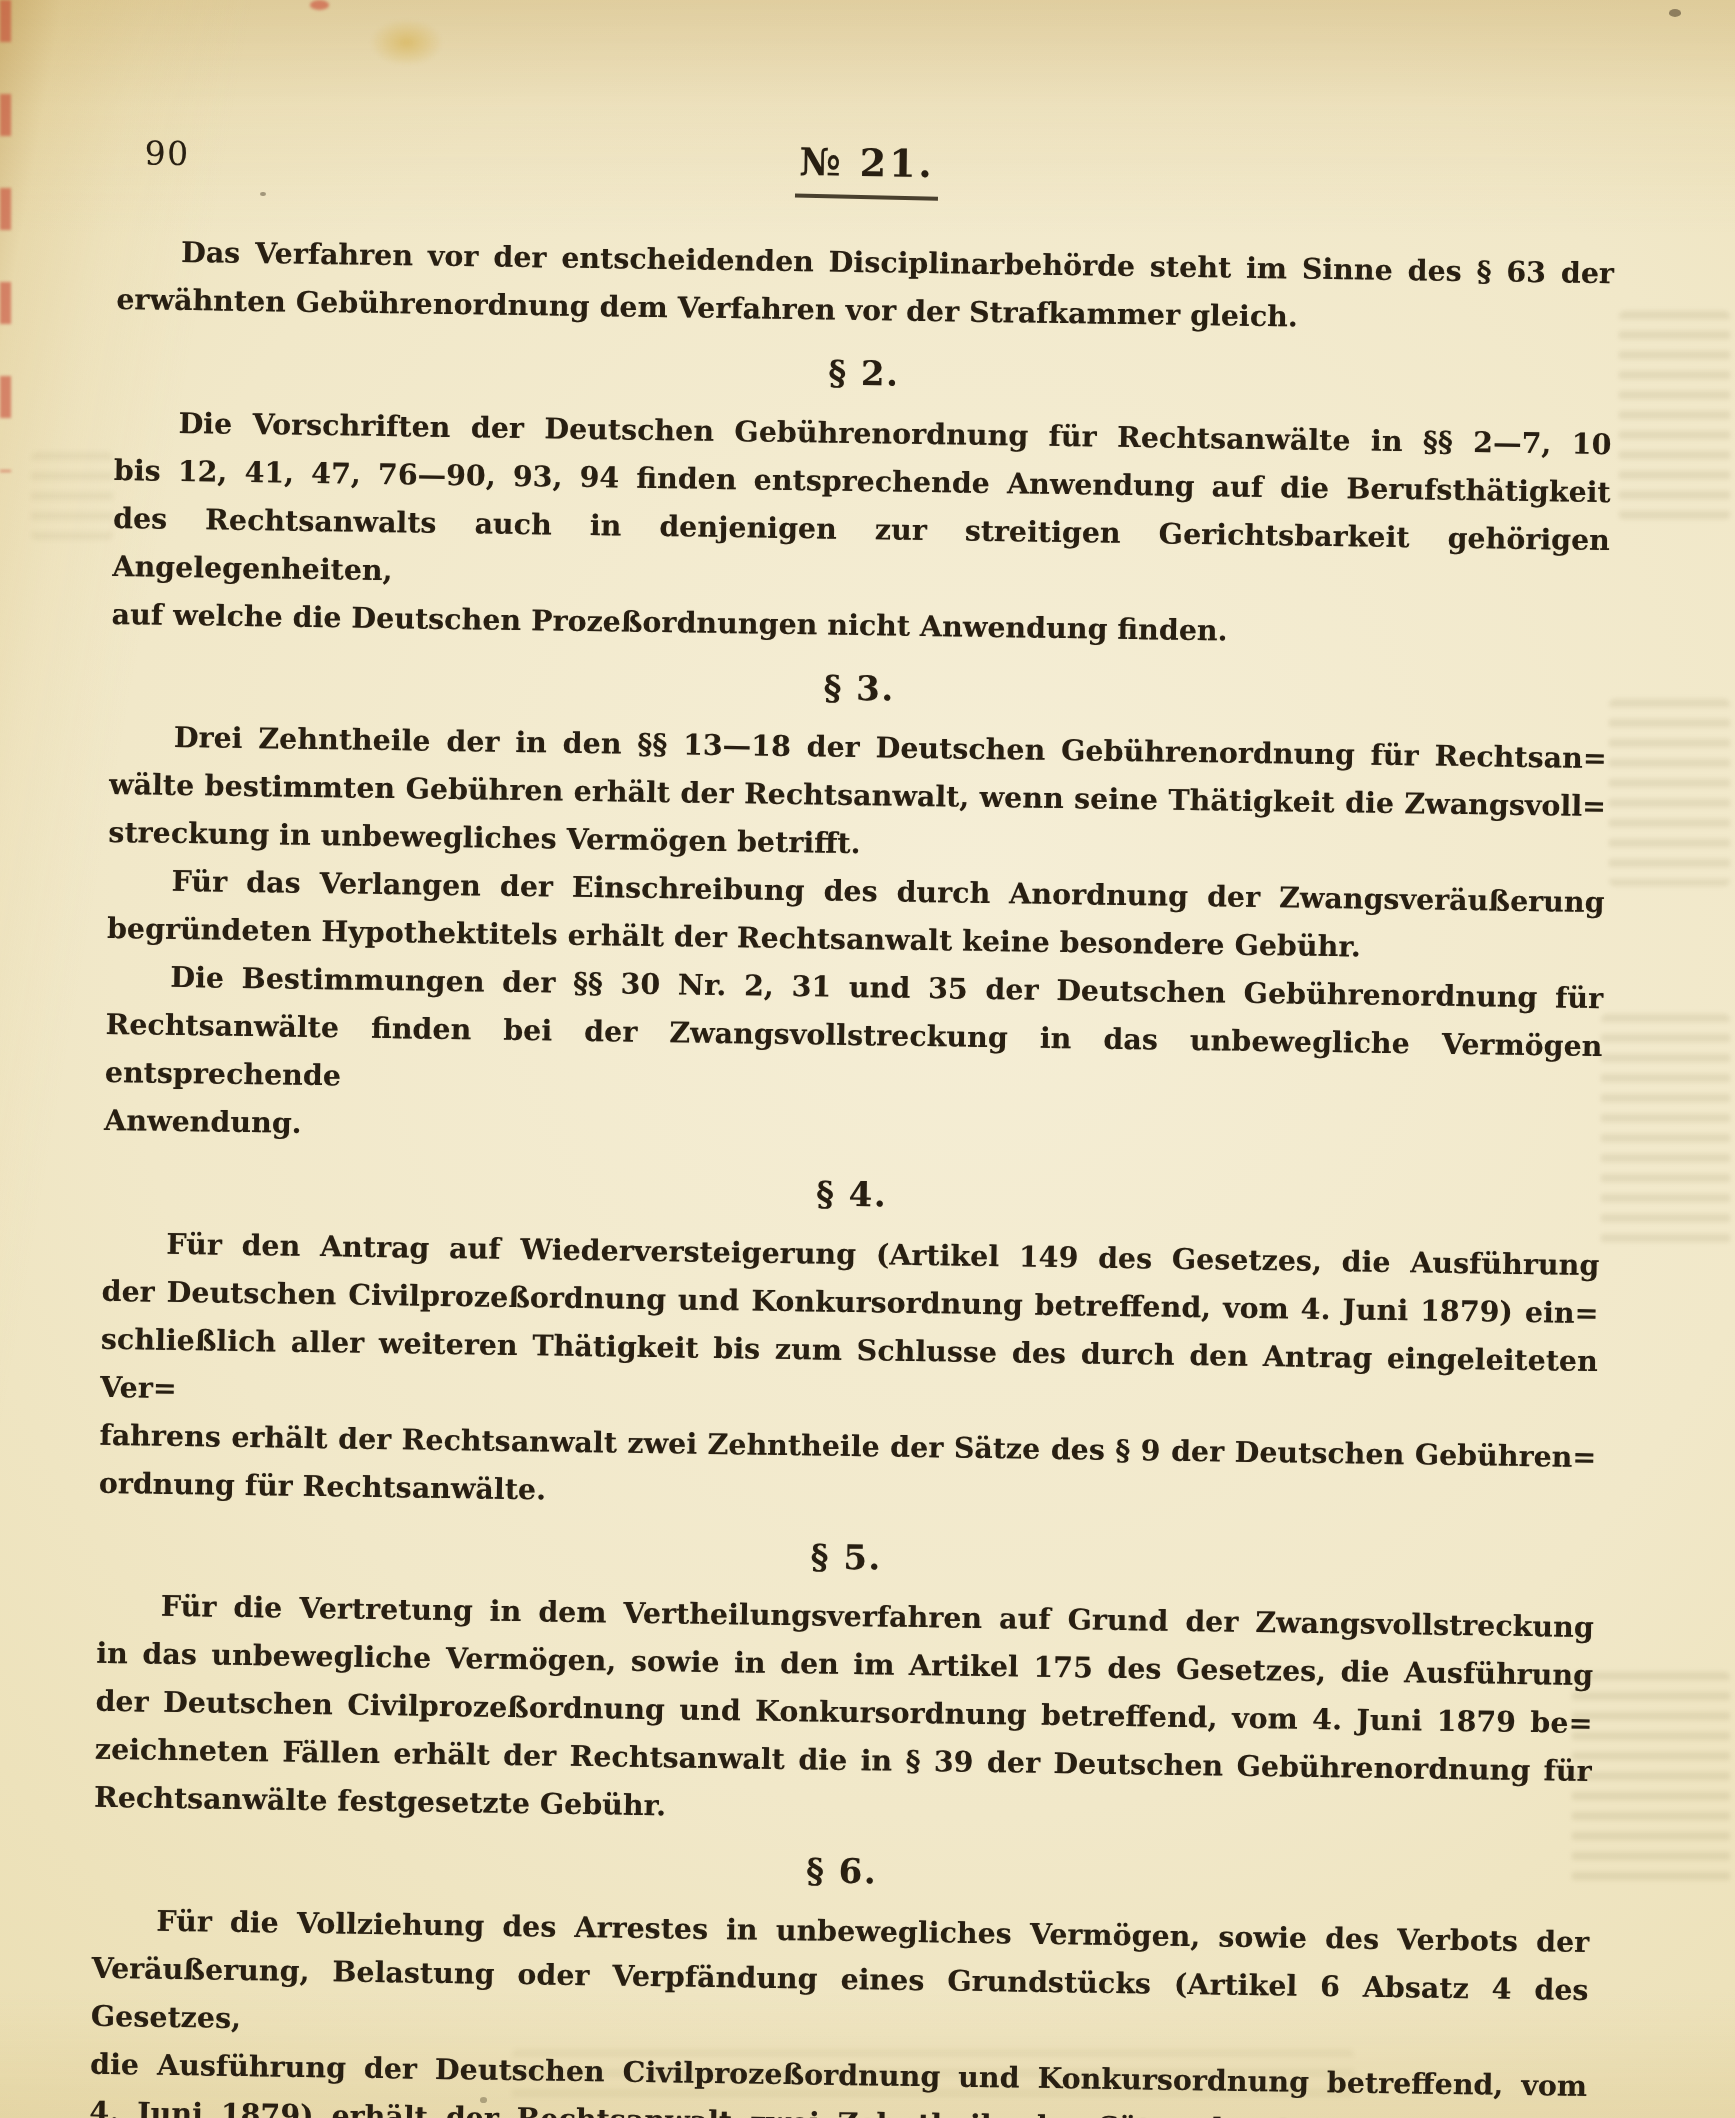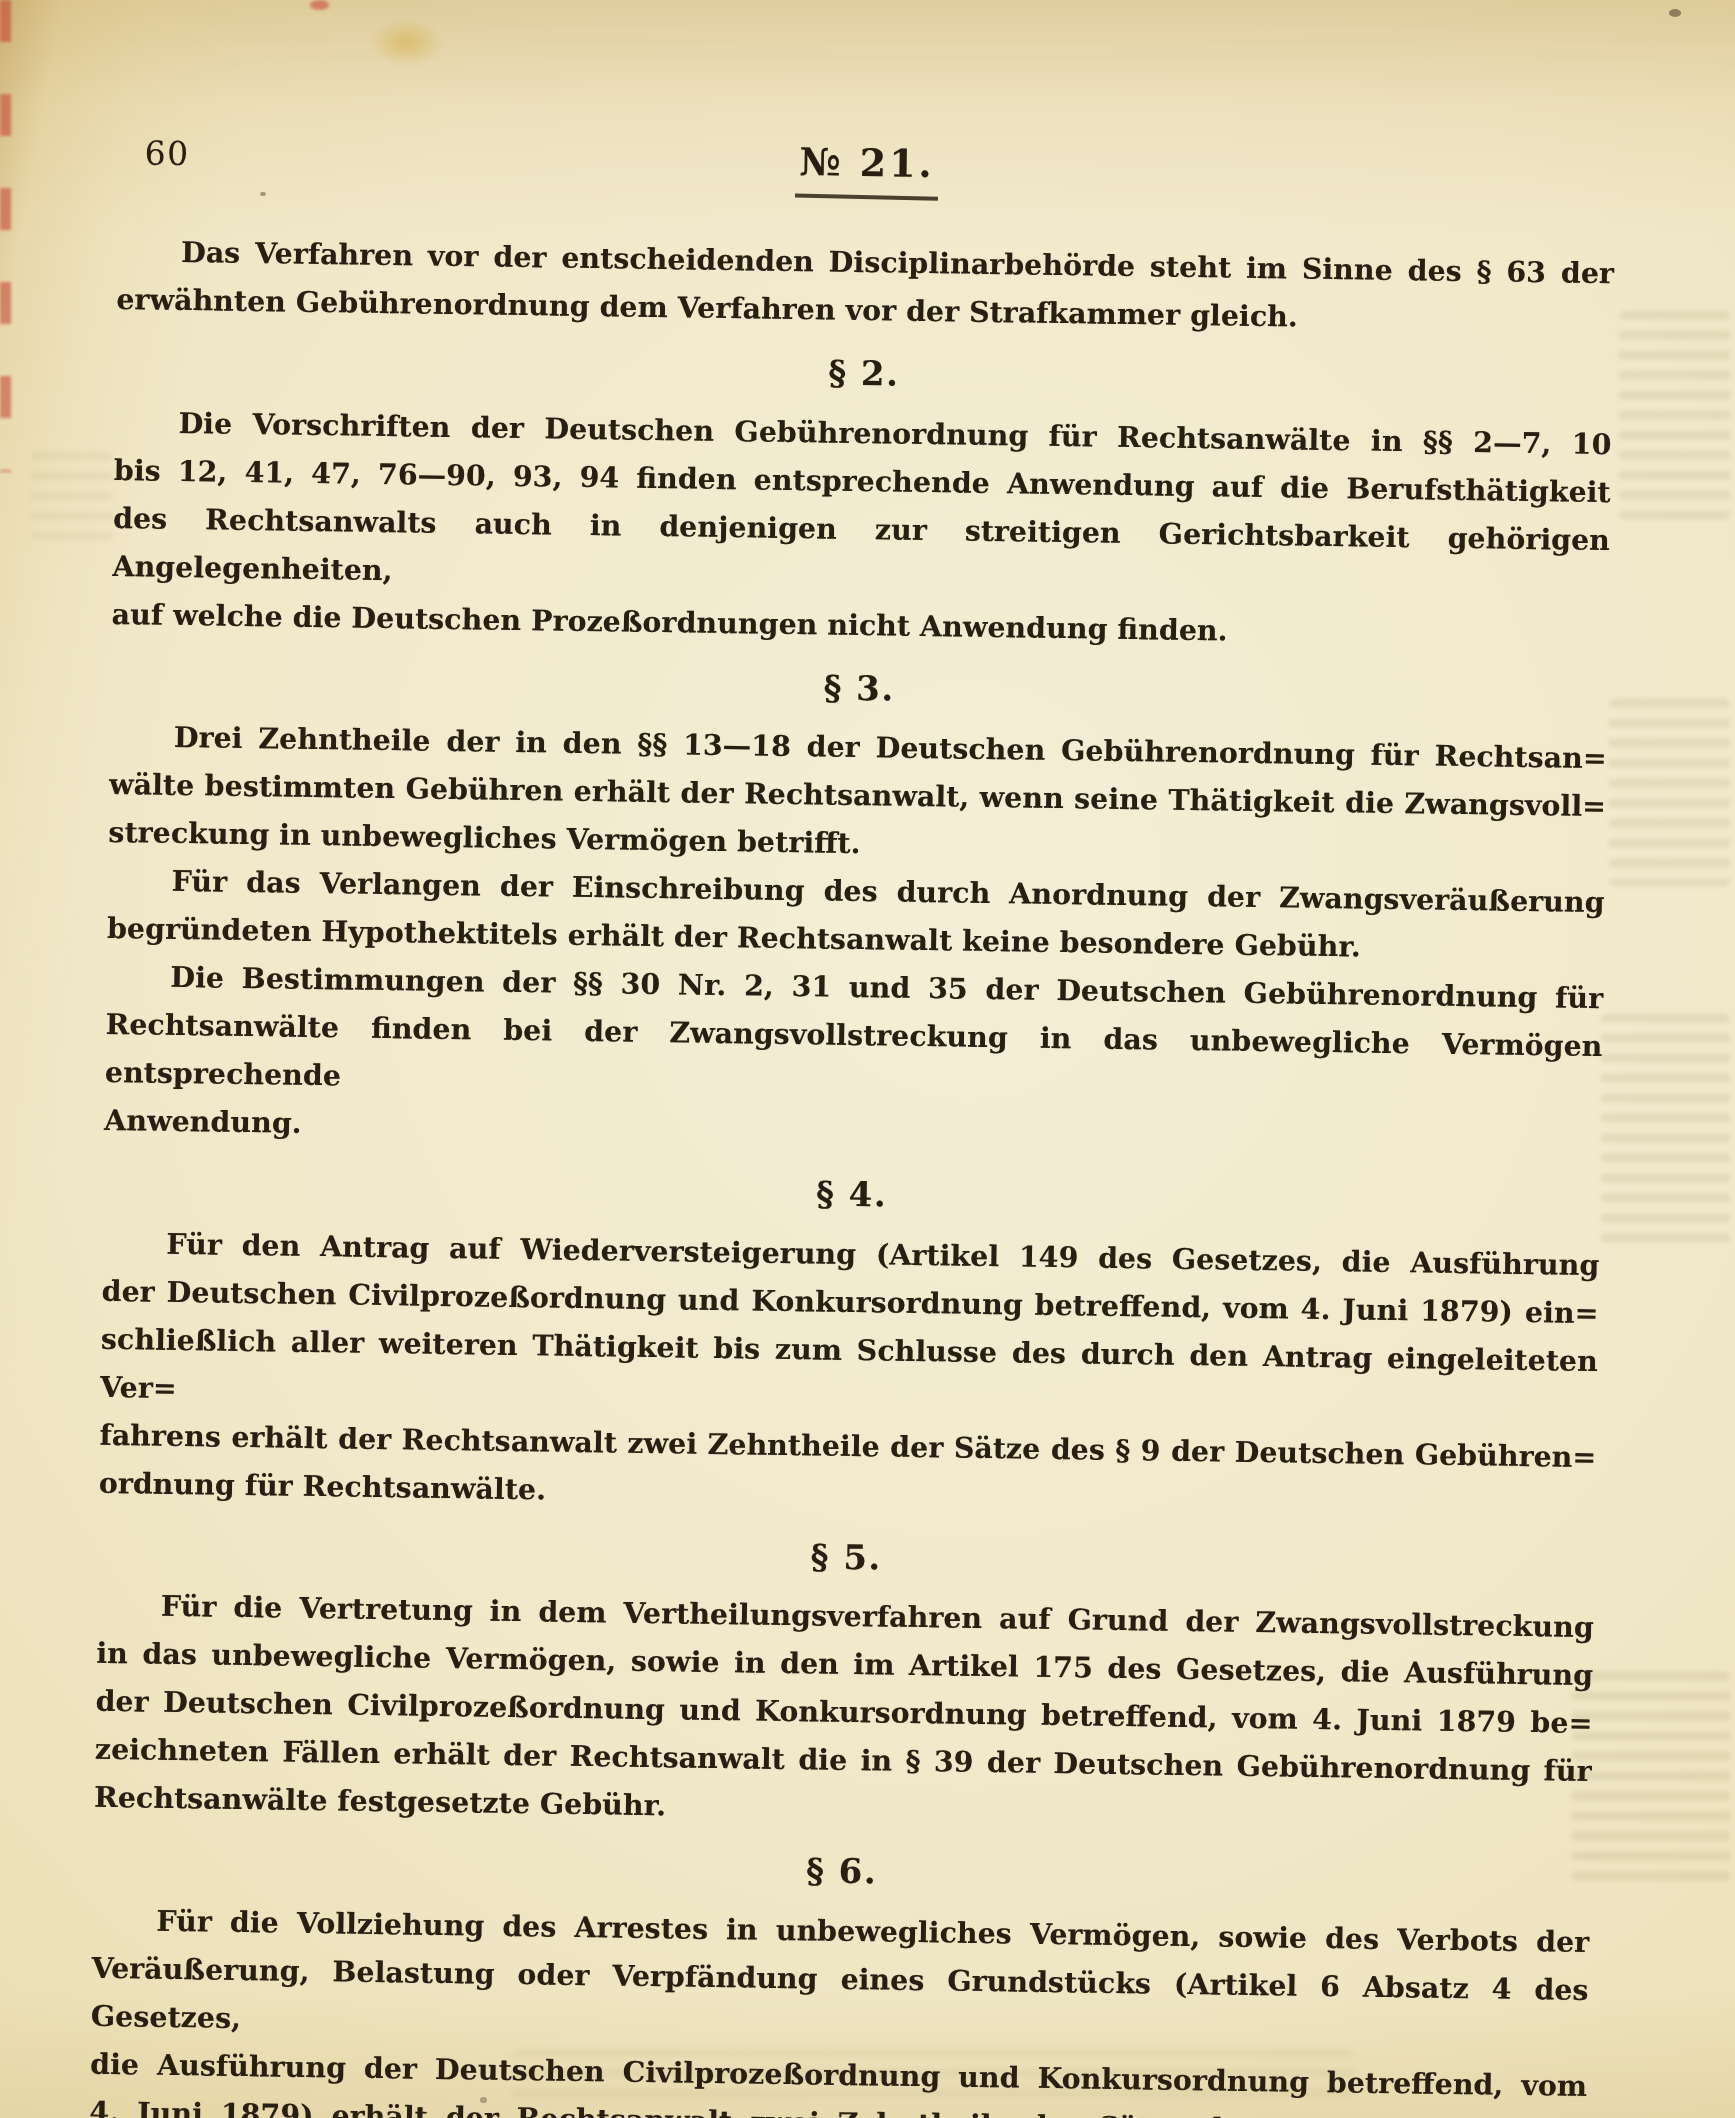--- a/index.html
+++ b/index.html
@@ -73,21 +73,21 @@
 <div class="ghost g4"></div>
 <div class="ghost g5"></div>
 <div class="ghost g6"></div>
 <div class="speck sp1"></div>
 <div class="speck sp2"></div>
 <div class="speck sp3"></div>
 
 <div class="content">
 
   <div class="header">
-    <span class="pageno">60</span>
+    <span class="pageno">90</span>
     <div class="issue">
       <span class="issue-text">№ 21.</span>
       <div class="issue-rule"></div>
     </div>
   </div>
 
   <p class="para">
     <span class="line first">Das Verfahren vor der entscheidenden Disciplinarbehörde steht im Sinne des § 63 der</span>
     <span class="line last">erwähnten Gebührenordnung dem Verfahren vor der Strafkammer gleich.</span>
   </p>

